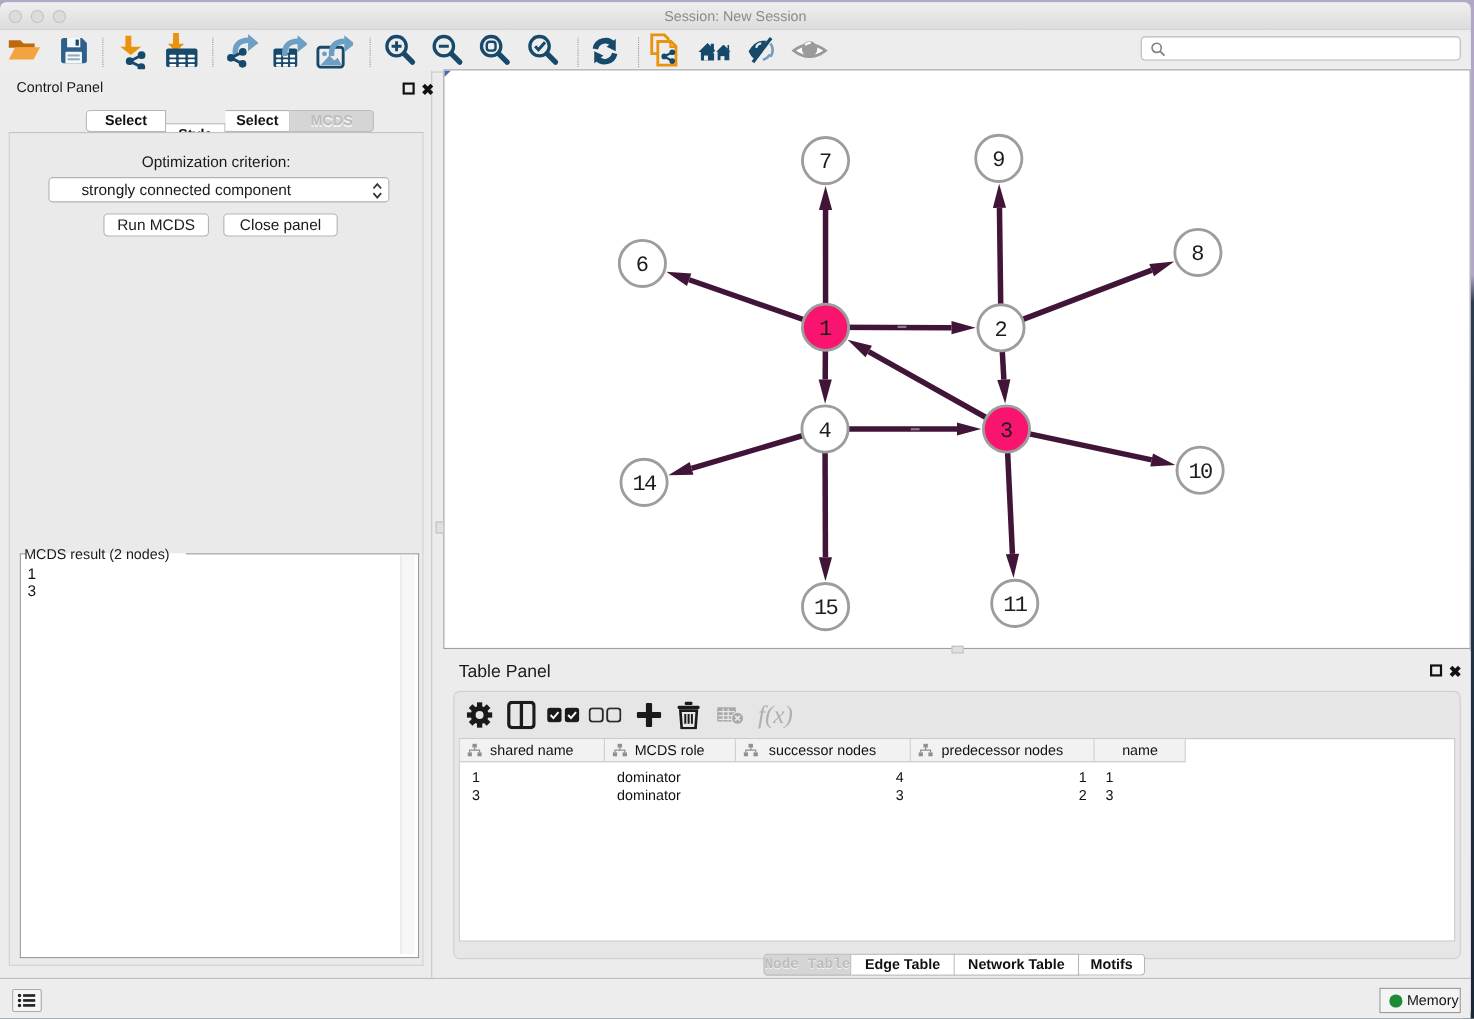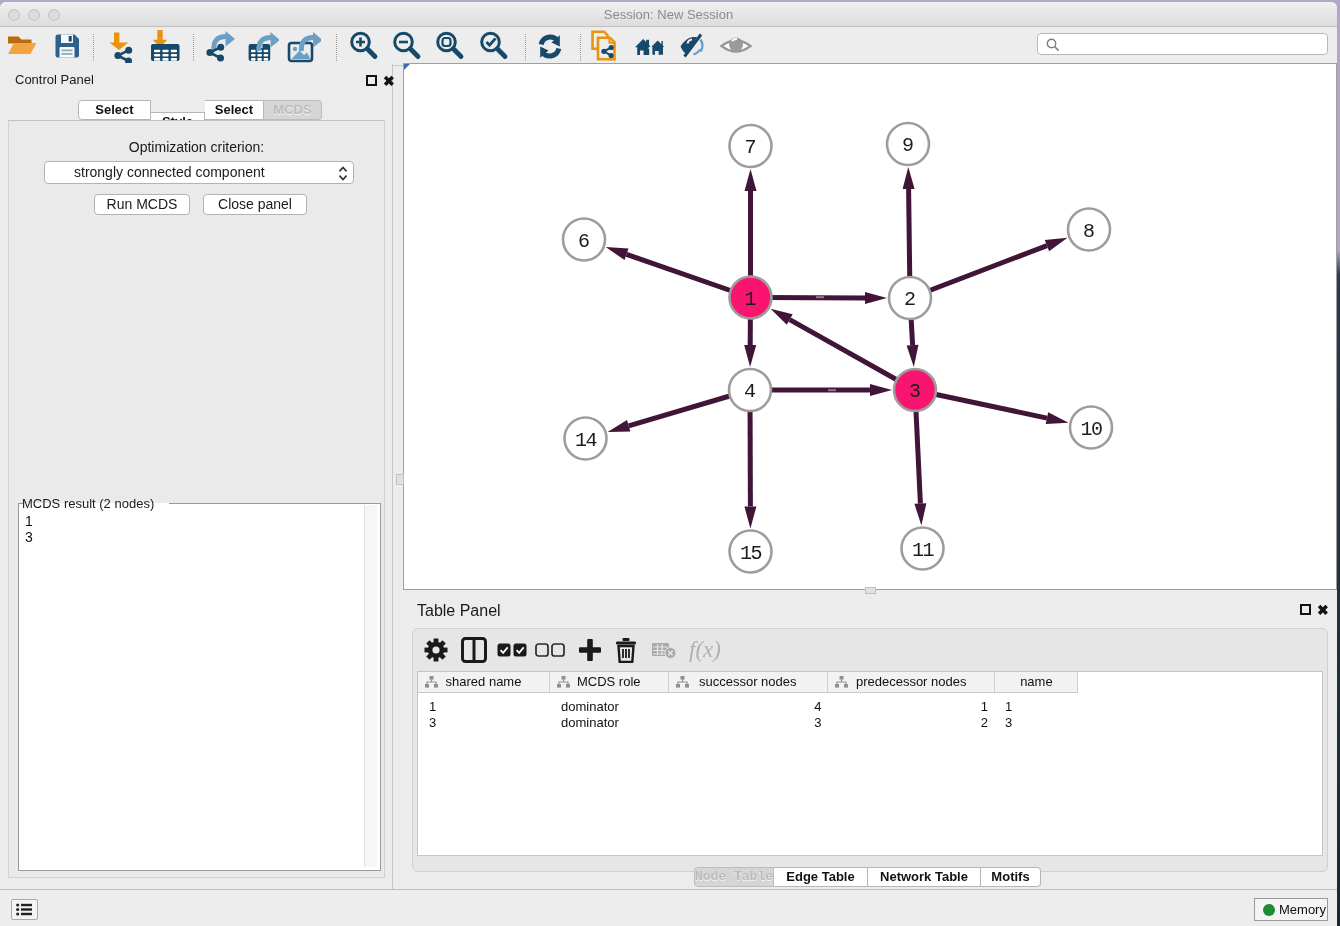--- a/index.html
+++ b/index.html
@@ -247,21 +247,21 @@
     </svg>
   </div>
   <div id="cpanel">
     <div id="cpanel-title">Control Panel</div>
     <div class="float-btn" style="left:366px; top:11px;"></div>
     <div class="close-btn" style="left:383px; top:11px;">✖</div>
     <div id="cp-tabs">
       <div class="tab first" style="width:73px;">Select</div>
       <div class="tab" style="width:54px;margin-top:12px;">Style</div>
       <div class="tab" style="width:59px;">Select</div>
-      <div class="tab sel" style="width:58px;">MCDS</div>
+      <div class="tab sel" style="width:76px;">MCDS</div>
     </div>
     <div id="cp-content">
       <div id="opt-label">Optimization criterion:</div>
       <div id="opt-select">strongly connected component
         <svg width="10" height="15" style="position:absolute; right:5px; top:4px;" viewBox="0 0 10 15">
           <path d="M1.5 5.4 L5 1.4 L8.5 5.4" fill="none" stroke="#333" stroke-width="1.6"></path>
           <path d="M1.5 9.6 L5 13.6 L8.5 9.6" fill="none" stroke="#333" stroke-width="1.6"></path>
         </svg>
       </div>
       <div class="btn" style="left:85px; top:73px; width:96px;">Run MCDS</div>

